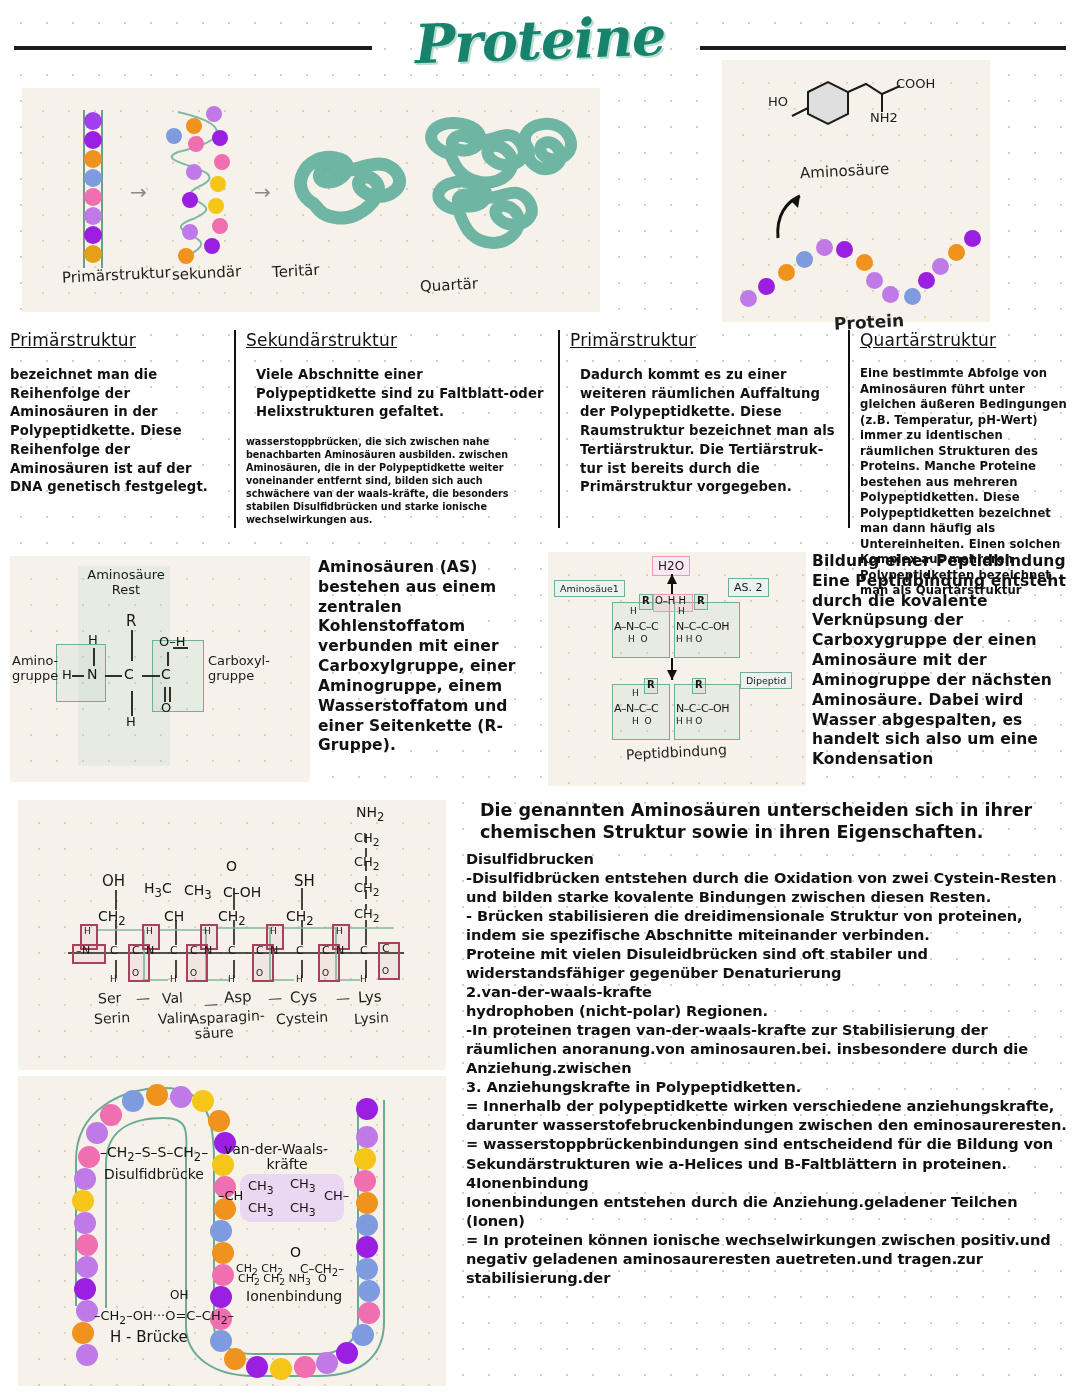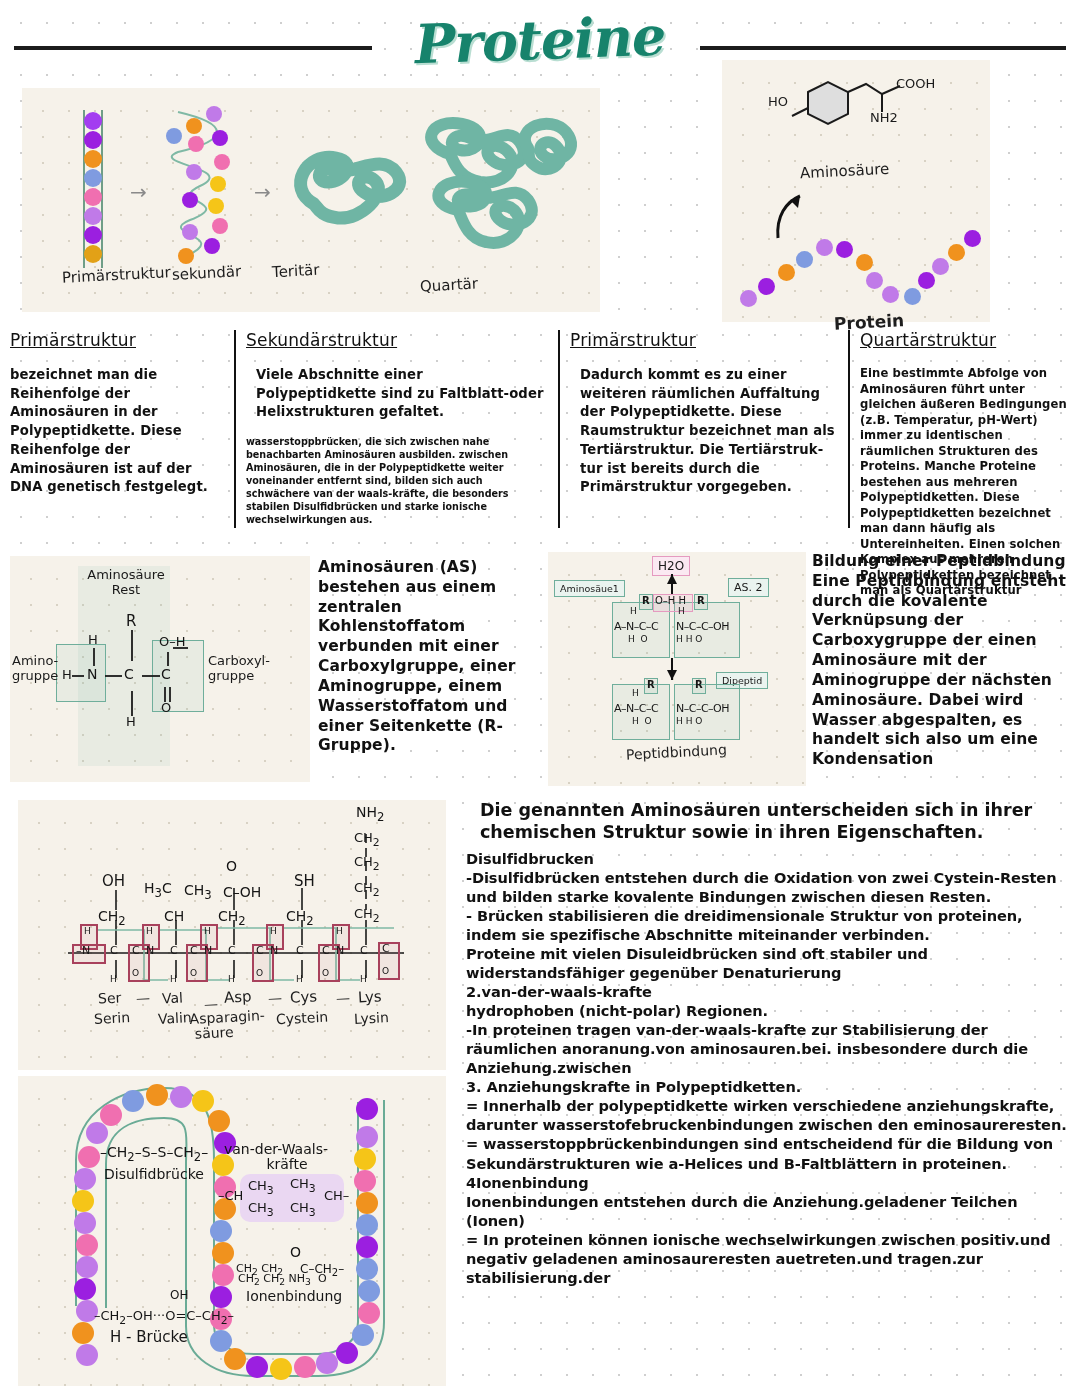--- a/index.html
+++ b/index.html
@@ -296,21 +296,21 @@
   <div class="chem-lbl" style="left:2px;top:98px;font-size:13px;line-height:1.15;">Amino-<br>gruppe</div>
   <div class="chem-lbl" style="left:198px;top:98px;font-size:13px;line-height:1.15;">Carboxyl-<br>gruppe</div>
 </div>
 
 <div class="body-text" id="txt-aminosaeuren">Aminosäuren (AS) bestehen aus einem zentralen Kohlenstoffatom verbunden mit einer Carboxylgruppe, einer Aminogruppe, einem Wasserstoffatom und einer Seitenkette (R-Gruppe).</div>
 
 <div class="panel" id="panel-peptide">
   <div class="tag pink" style="left:104px;top:4px;font-size:12px;">H2O</div>
   <div class="tag" style="left:6px;top:28px;">Aminosäue1</div>
   <div class="tag" style="left:180px;top:26px;font-size:11px;">AS. 2</div>
-  <div class="tag" style="left:168px;top:120px;">Dipeptid</div>
+  <div class="tag" style="left:192px;top:120px;">Dipeptid</div>
 
   <svg width="258" height="234" viewBox="0 0 258 234">
     <line x1="124" y1="42" x2="124" y2="22" stroke="#111" stroke-width="2"></line>
     <path d="M124 22 L119 32 L129 32 Z" fill="#111"></path>
     <line x1="124" y1="106" x2="124" y2="128" stroke="#111" stroke-width="2"></line>
     <path d="M124 128 L119 118 L129 118 Z" fill="#111"></path>
   </svg>
 
   <div class="box-green" style="left:64px;top:50px;width:58px;height:56px;"></div>
   <div class="box-green" style="left:126px;top:50px;width:66px;height:56px;"></div>

